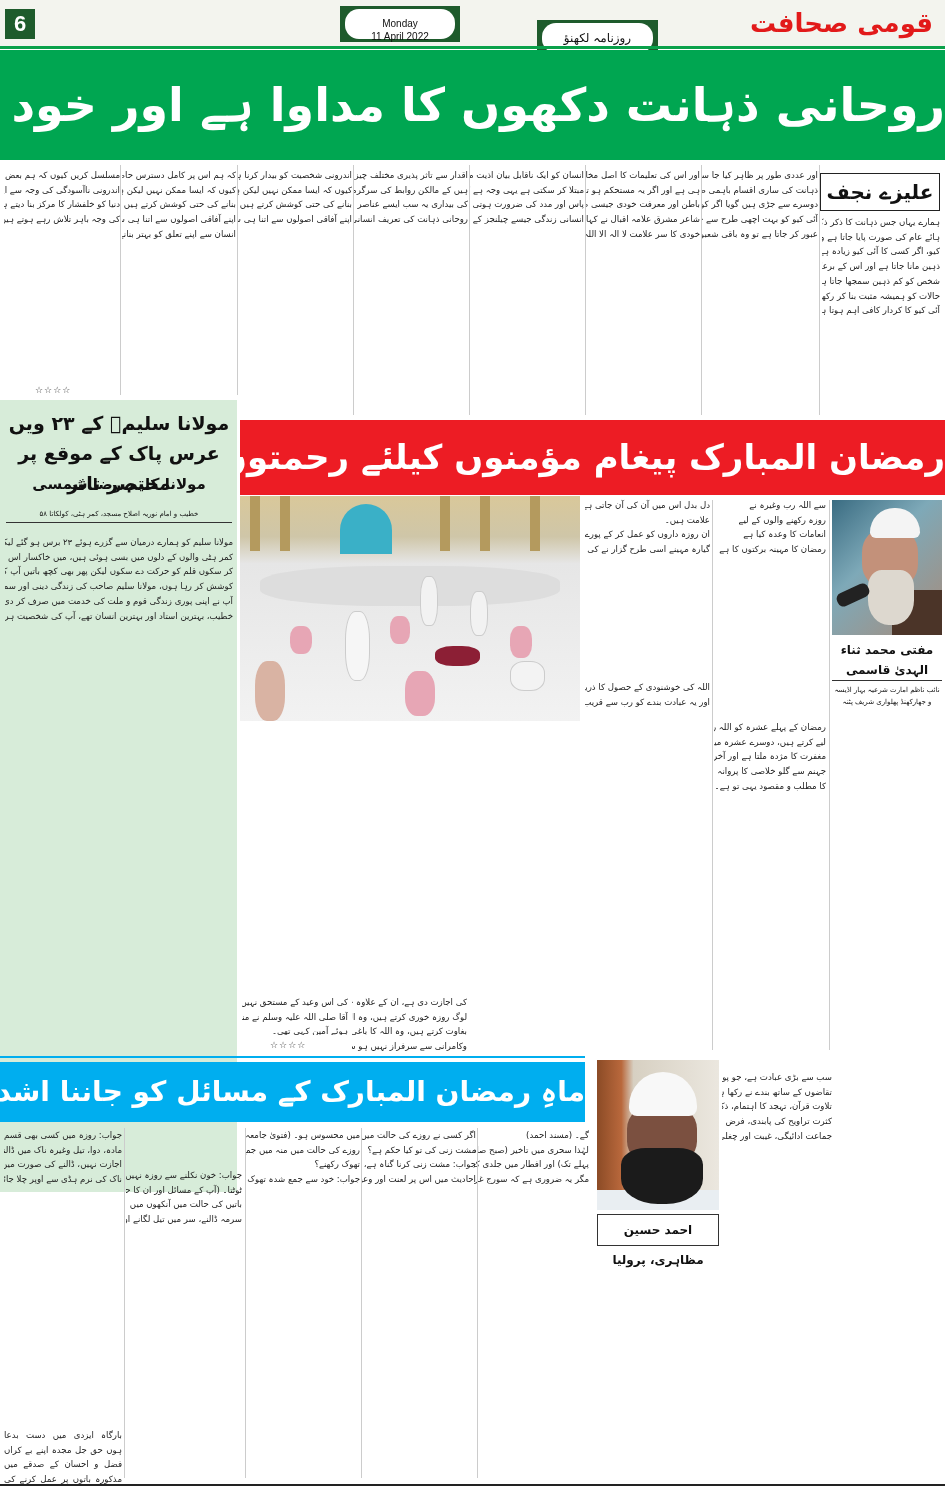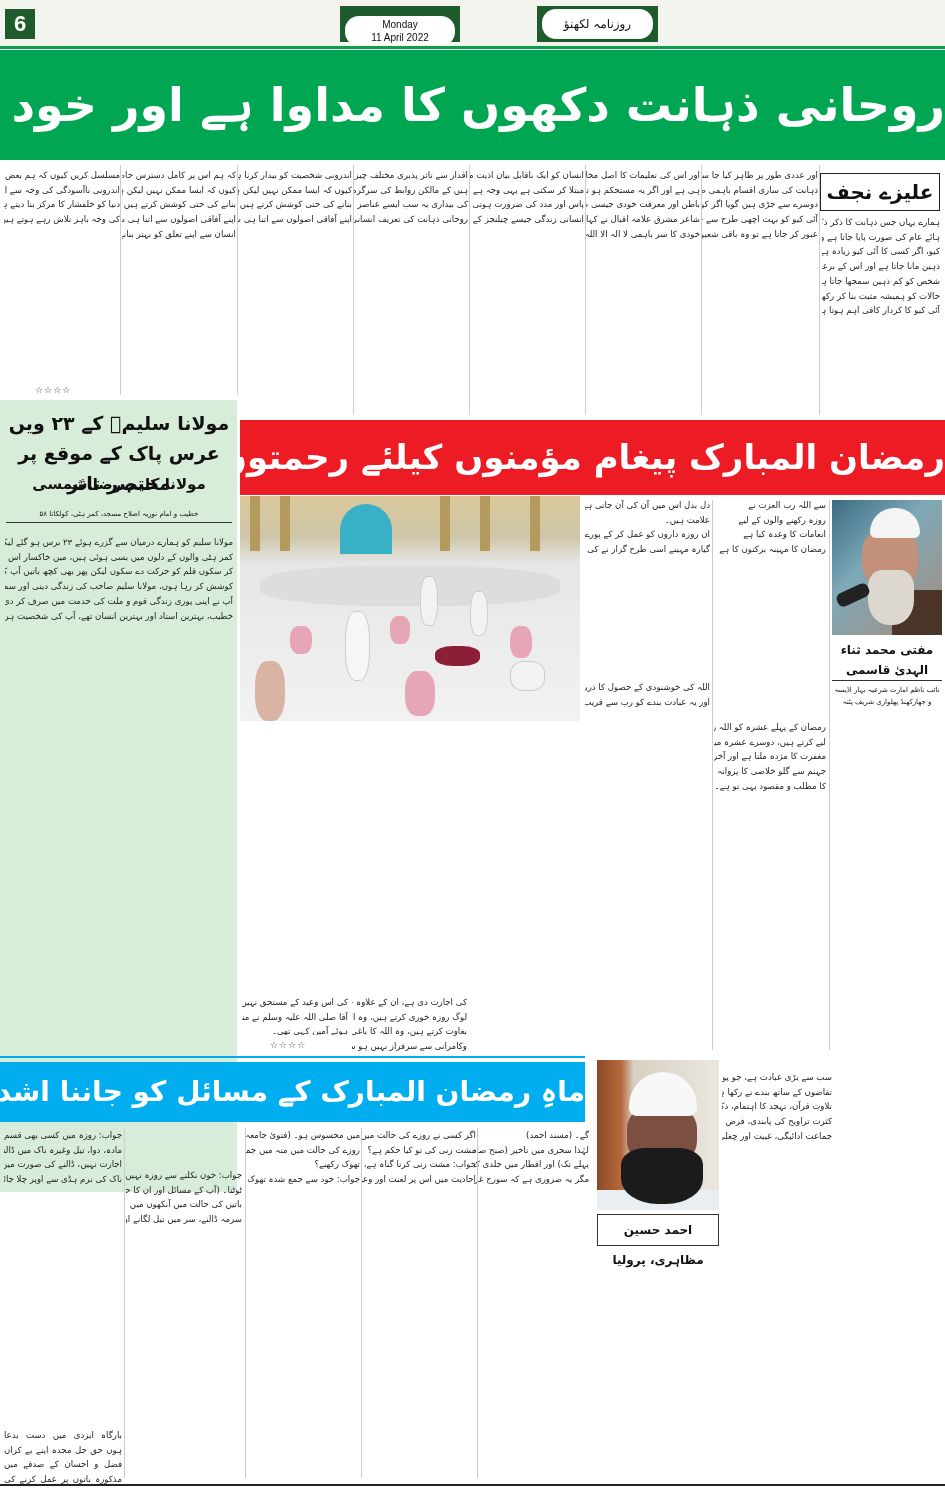--- a/index.html
+++ b/index.html
@@ -6,22 +6,22 @@
   html, body { width: 945px; height: 1490px; background: #ffffff; overflow: hidden; }
   body { font-family: "DejaVu Sans", sans-serif; position: relative; color: #111; }
 
   .masthead { position: absolute; left: 0; top: 0; width: 945px; height: 46px; background: #f3f4ee; }
   .page-num { position: absolute; left: 5px; top: 9px; width: 30px; height: 30px; background: #1e5b2c; color: #fff; font: bold 22px "Liberation Sans", sans-serif; text-align: center; line-height: 30px; }
   .brand-box { position: absolute; left: 39px; top: 6px; width: 264px; height: 36px; background: #e21a1a; border-radius: 4px; padding: 3px 5px; }
   .brand-inner { width: 100%; height: 100%; background: #fff; border-radius: 14px; text-align: center; }
   .brand-title { font: bold 18px "Liberation Sans", sans-serif; line-height: 18px; display: block; padding-top: 1px; letter-spacing: 0.2px; }
   .brand-sub { font: bold 10px "Liberation Sans", sans-serif; display: block; line-height: 11px; }
   .date-box { position: absolute; left: 340px; top: 6px; width: 120px; height: 36px; background: #1e5b2c; padding: 3px 5px; }
-  .date-inner { width: 100%; height: 100%; background: #fff; border-radius: 14px; text-align: center; font: 10px "Liberation Sans", sans-serif; line-height: 13px; padding-top: 2px; margin-top: 7px; }
-  .roz-box { position: absolute; left: 537px; top: 6px; width: 121px; height: 36px; background: #1e5b2c; padding: 3px 5px; }
+  .date-inner { width: 100%; height: 100%; background: #fff; border-radius: 14px; text-align: center; font: 10px "Liberation Sans", sans-serif; line-height: 13px; padding-top: 8px; }
+  .roz-box { position: absolute; left: 537px; top: 20px; width: 121px; height: 36px; background: #1e5b2c; padding: 3px 5px; }
   .roz-inner { width: 100%; height: 100%; background: #fff; border-radius: 14px; text-align: center; font: 12px "DejaVu Serif", serif; line-height: 30px; }
   .urdu-logo { position: absolute; right: 12px; top: 6px; font: bold 26px "DejaVu Sans", sans-serif; color: #e21a1a; direction: rtl; line-height: 34px; }
   .mast-rule { position: absolute; left: 0; top: 46px; width: 945px; height: 3px; background: #0aa14a; }
 
   .banner-green { position: absolute; left: 0; top: 50px; width: 945px; height: 110px; background: #00a651; color: #fff; direction: rtl; text-align: center; font: bold 46px "DejaVu Sans", sans-serif; line-height: 110px; white-space: nowrap; overflow: hidden; }
 
   .col-text { position: absolute; direction: rtl; font: 8.6px "DejaVu Sans", sans-serif; line-height: 14.7px; color: #222; overflow: hidden; text-align: justify; }
   .text-line { display: block; white-space: nowrap; overflow: hidden; }
 
   .byline-box { position: absolute; left: 820px; top: 173px; width: 120px; height: 38px; border: 1px solid #222; text-align: center; direction: rtl; font: bold 20px "DejaVu Sans", sans-serif; line-height: 36px; }
@@ -70,20 +70,21 @@
   <div class="page-num">6</div>
   <div class="date-box">
     <div class="date-inner">
       <div>Monday</div>
       <div>11 April 2022</div>
     </div>
   </div>
   <div class="roz-box">
     <div class="roz-inner">روزنامہ لکھنؤ</div>
   </div>
+  <div class="urdu-logo">قومی صحافت</div>
 </div>
 <div class="mast-rule"></div>
 
 <div class="banner-green">روحانی ذہانت دکھوں کا مداوا ہے اور خود آگہی کا ذریعہ بھی</div>
 
 <div class="byline-box">علیزے نجف</div>
 
 <div class="col-text" style="left:822px; top:215px; width:118px; height:195px;">
   <span class="text-line">ہمارے یہاں جس ذہانت کا ذکر ذکر</span>
   <span class="text-line">ہائے عام کی صورت پایا جاتا ہے وہ ہے آئی</span>
@@ -98,21 +99,21 @@
   <span class="text-line">ذہانت کی ساری اقسام باہمی طور پر ایک</span>
   <span class="text-line">دوسرے سے جڑی ہیں گویا اگر کوئی شخص کسی</span>
   <span class="text-line">آئی کیو کو بہت اچھی طرح سے جانتا ہے</span>
   <span class="text-line">عبور کر جاتا ہے تو وہ باقی شعبوں میں بھی</span>
 </div>
 <div class="col-text" style="left:586px; top:168px; width:114px; height:245px;">
   <span class="text-line">اور اس کی تعلیمات کا اصل مخاطب روح</span>
   <span class="text-line">ہی ہے اور اگر یہ مستحکم ہو تو انسان کو سیرت</span>
   <span class="text-line">باطن اور معرفت خودی جیسی صفات سے</span>
   <span class="text-line">شاعر مشرق علامہ اقبال نے کہا تھا کہ</span>
-  <span class="text-line">خودی کا سر باہمی لا الہ الا اللہ</span>
+  <span class="text-line">خودی کا سر علامت لا الہ الا اللہ</span>
 </div>
 <div class="col-text" style="left:470px; top:168px; width:114px; height:245px;">
   <span class="text-line">انسان کو ایک ناقابل بیان اذیت میں</span>
   <span class="text-line">مبتلا کر سکتی ہے یہی وجہ ہے کہ جنھیں</span>
   <span class="text-line">پاس اور مدد کی ضرورت ہوتی ہے</span>
   <span class="text-line">انسانی زندگی جیسے چیلنجز کے لیے</span>
 </div>
 <div class="col-text" style="left:354px; top:168px; width:114px; height:245px;">
   <span class="text-line">اقدار سے تاثر پذیری مختلف چیزیں</span>
   <span class="text-line">ہیں کے مالکن روابط کی سرگرمیاں، ضمیر</span>
@@ -184,21 +185,21 @@
   <div class="cleric-beard"></div>
   <div class="cleric-cap"></div>
   <div class="cleric-mic"></div>
 </div>
 <div class="caption-cleric">
   <div class="caption-name">مفتی محمد ثناء الہدیٰ قاسمی</div>
   <div class="caption-role">نائب ناظم امارت شرعیہ بہار اڈیسہ و جھارکھنڈ پھلواری شریف پٹنہ</div>
 </div>
 
 <div class="col-text" style="left:714px; top:498px; width:112px; height:150px;">
-  <span class="text-line">سے اللہ رب العزت نے</span>
+  <span class="text-line">سے اللہ رب وغیرہ نے</span>
   <span class="text-line">روزہ رکھنے والوں کے لیے</span>
   <span class="text-line">انعامات کا وعدہ کیا ہے</span>
   <span class="text-line">رمضان کا مہینہ برکتوں کا ہے</span>
 </div>
 <div class="col-text" style="left:585px; top:498px; width:125px; height:150px;">
   <span class="text-line">دل بدل اس میں آن کی آن جاتی ہے، جا کی</span>
   <span class="text-line">علامت ہیں۔</span>
   <span class="text-line">ان روزہ داروں کو عمل کر کے پورے سال کے</span>
   <span class="text-line">گیارہ مہینے اسی طرح گزار نے کی فکر کرنی</span>
 </div>

